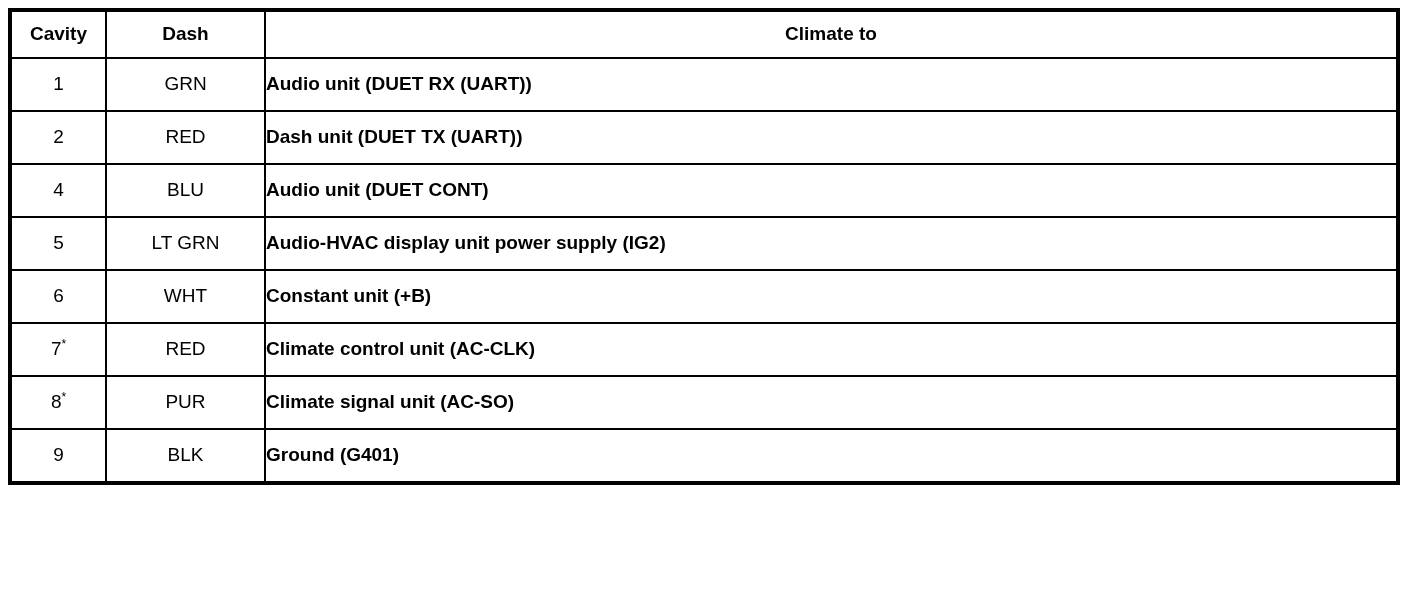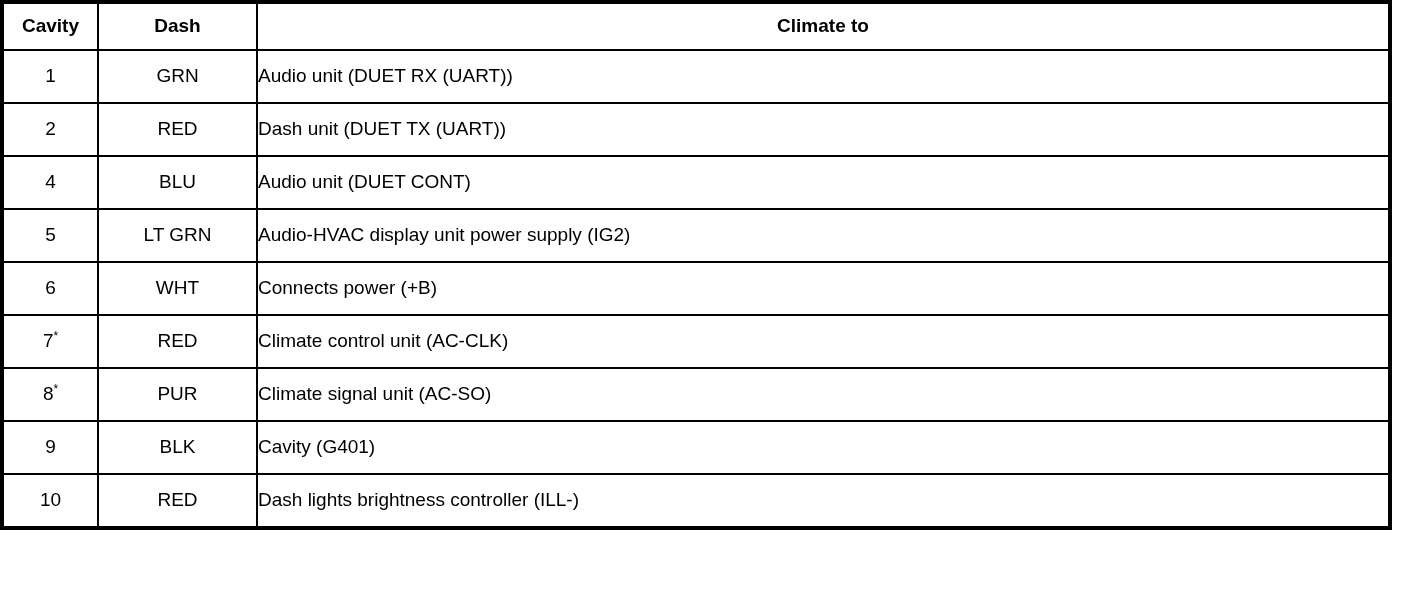--- a/index.html
+++ b/index.html
@@ -6,20 +6,21 @@
     margin: 0;
     padding: 0;
     background: #ffffff;
     width: 1408px;
     height: 606px;
     overflow: hidden;
     font-family: "Liberation Sans", sans-serif;
     color: #000000;
   }
   .page {
+    padding: 8px;
     box-sizing: border-box;
   }
   table.pinout {
     border-collapse: collapse;
     width: 1392px;
     table-layout: fixed;
     background: #ffffff;
     border: 4px solid #000000;
   }
   table.pinout th,
@@ -40,20 +41,21 @@
   table.pinout td {
     height: 51px;
   }
   col.col-cavity  { width: 96px;  }
   col.col-wire    { width: 159px; }
   col.col-connect { width: auto;  }
   td.cavity-cell, td.wire-cell { text-align: center; }
   td.connect-cell {
     text-align: left;
     padding-left: 11px;
+    font-weight: bold;
   }
   sup.cavity-note {
     font-size: 12px;
     vertical-align: super;
     line-height: 0;
   }
 </style>
 </head>
 <body>
 
@@ -88,37 +90,32 @@
     <td class="connect-cell"><span>Audio unit (DUET CONT)</span></td>
   </tr>
         <tr>
     <td class="cavity-cell"><span>5</span><sup class="cavity-note"></sup></td>
     <td class="wire-cell"><span>LT GRN</span></td>
     <td class="connect-cell"><span>Audio-HVAC display unit power supply (IG2)</span></td>
   </tr>
         <tr>
     <td class="cavity-cell"><span>6</span><sup class="cavity-note"></sup></td>
     <td class="wire-cell"><span>WHT</span></td>
-    <td class="connect-cell"><span>Connects power (+B)</span></td>
+    <td class="connect-cell"><span>Constant unit (+B)</span></td>
   </tr>
         <tr>
     <td class="cavity-cell"><span>7</span><sup class="cavity-note">*</sup></td>
     <td class="wire-cell"><span>RED</span></td>
     <td class="connect-cell"><span>Climate control unit (AC-CLK)</span></td>
   </tr>
         <tr>
     <td class="cavity-cell"><span>8</span><sup class="cavity-note">*</sup></td>
     <td class="wire-cell"><span>PUR</span></td>
     <td class="connect-cell"><span>Climate signal unit (AC-SO)</span></td>
   </tr>
         <tr>
     <td class="cavity-cell"><span>9</span><sup class="cavity-note"></sup></td>
     <td class="wire-cell"><span>BLK</span></td>
-    <td class="connect-cell"><span>Cavity (G401)</span></td>
-  </tr>
-        <tr>
-    <td class="cavity-cell"><span>10</span><sup class="cavity-note"></sup></td>
-    <td class="wire-cell"><span>RED</span></td>
-    <td class="connect-cell"><span>Dash lights brightness controller (ILL-)</span></td>
+    <td class="connect-cell"><span>Ground (G401)</span></td>
   </tr>
       </tbody>
   </table>
 </div>
 
 </body></html>

